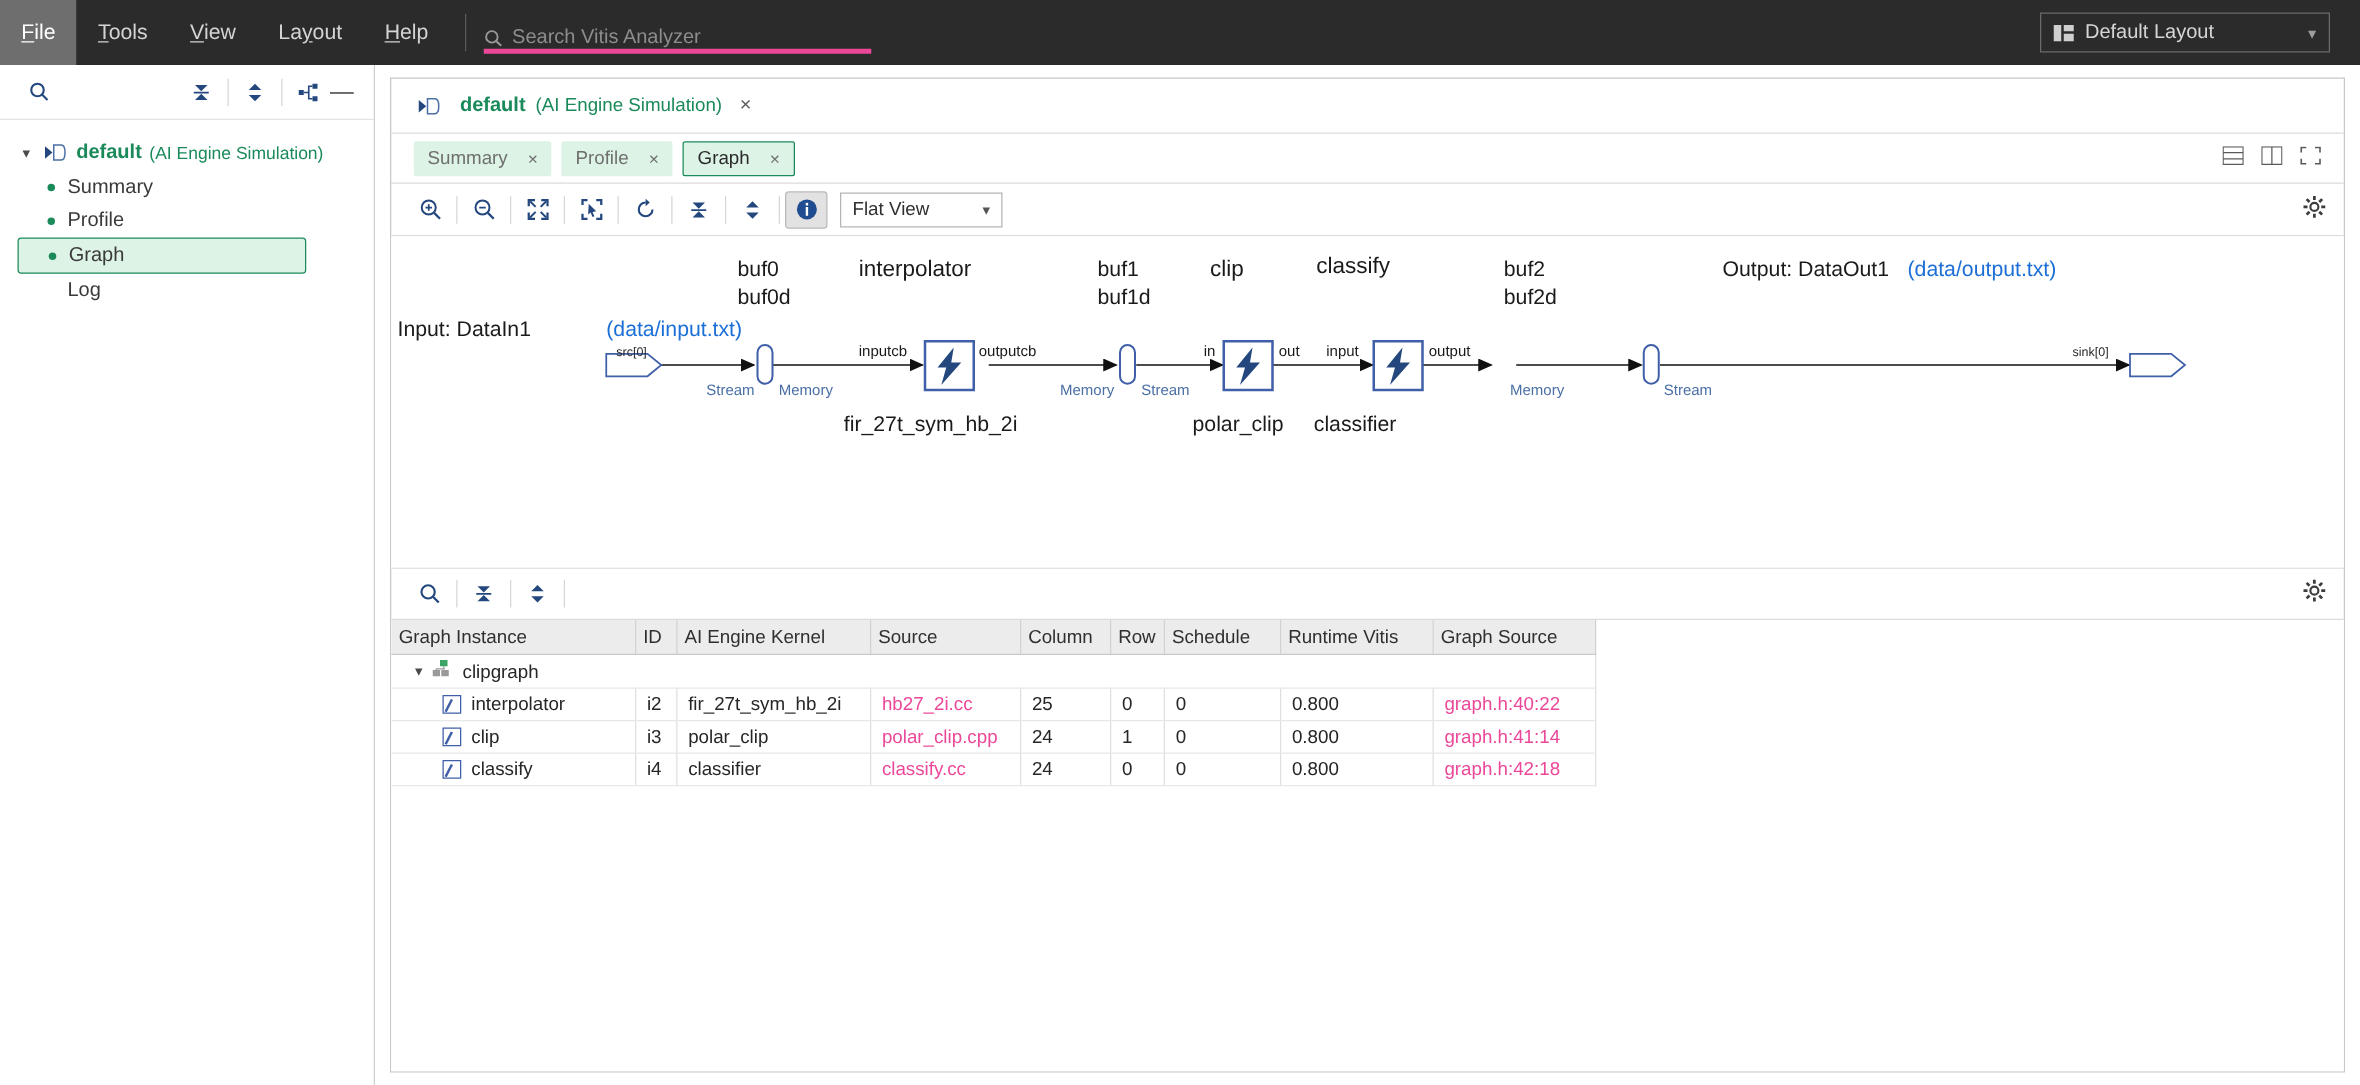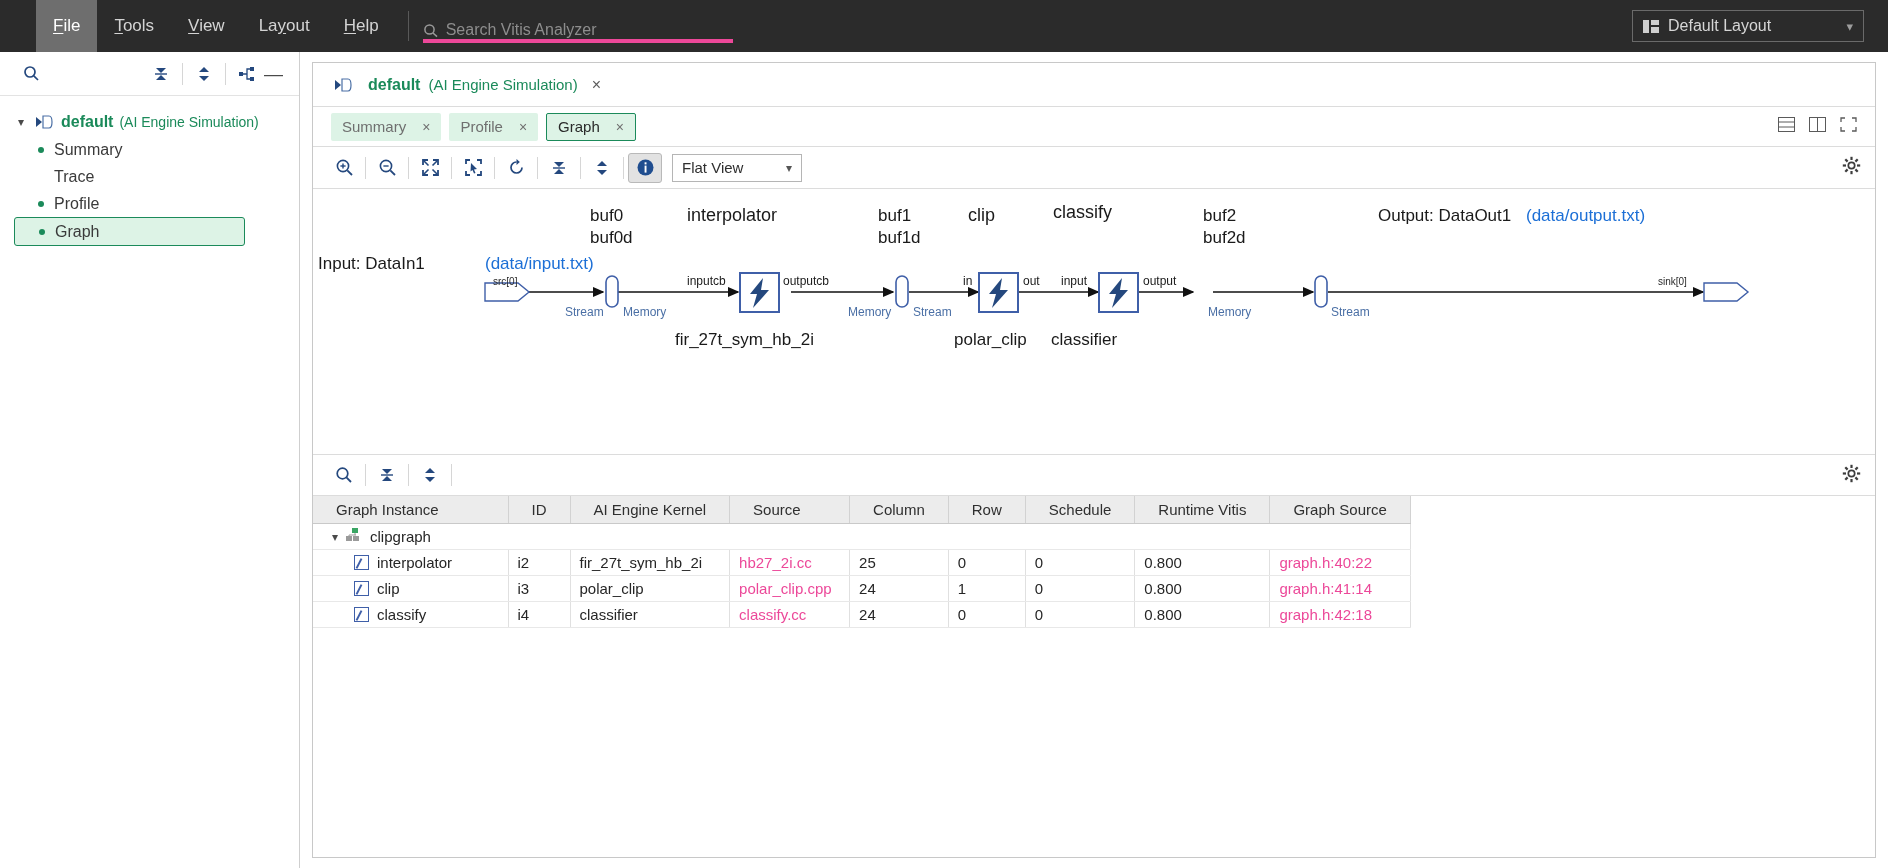--- a/index.html
+++ b/index.html
@@ -9,21 +9,21 @@
     background: #ffffff;
     overflow: hidden;
   }
   body { display: flex; flex-direction: column; }
 
   
   .topbar {
     height: 52px; background: #2b2b2b; display: flex; align-items: center;
     flex: 0 0 52px; position: relative;
   }
-  .menu-items { display: flex; align-items: center; height: 100%; padding-left: 36px; }
+  .menu-items { display: flex; align-items: center; height: 100%; }
   .menu-item {
     color: #d4d4d4; font-size: 17px; padding: 0 17px; height: 100%;
     display: flex; align-items: center; cursor: default;
   }
   .menu-item.active { background: #6e6e6e; color: #ffffff; }
   .menu-item u { text-decoration: underline; text-underline-offset: 2px; }
   .menu-sep {
     width: 1px; height: 30px; background: #595959; margin: 0 6px 0 12px;
   }
   .search-wrap {
@@ -146,21 +146,21 @@
     height: 42px; display: flex; align-items: center; padding: 0 14px;
     border-top: 1px solid #dcdcdc; border-bottom: 1px solid #dcdcdc;
     flex: 0 0 42px;
   }
 
   
   .table-area { flex: 1 1 auto; min-height: 0; overflow: hidden; background:#fff; }
   table.kt { border-collapse: collapse; font-size: 15px; table-layout: fixed; }
   table.kt th {
     background: #ececec; color: #2f2f2f; font-weight: normal; text-align: left;
-    padding: 5px 23px; border-right: 1px solid #d2d2d2; border-bottom: 1px solid #c9c9c9;
+    padding: 5px 6px; border-right: 1px solid #d2d2d2; border-bottom: 1px solid #c9c9c9;
     height: 19px; white-space: nowrap;
   }
   table.kt td {
     padding: 4px 9px; border-right: 1px solid #e0e0e0; border-bottom: 1px solid #e8e8e8;
     color: #262626; height: 26px; white-space: nowrap; overflow: hidden;
   }
   table.kt td.link { color: #ec4899; }
   .grouprow td { border-right: none; border-bottom: none; }
   .grp { display: flex; align-items: center; gap: 8px; padding-left: 10px; }
   .kicon {
@@ -271,29 +271,29 @@
         </span>
         <span class="tree-root-label">default</span>
         <span class="tree-root-sub">(AI Engine Simulation)</span>
       </div>
 
       <div class="tree-child">
         <span class="bullet"></span>
         <span>Summary</span>
       </div>
       <div class="tree-child">
-        <span>Trace</span>
-      </div>
-      <div class="tree-child">
         <span class="bullet"></span>
         <span>Profile</span>
       </div>
       <div class="tree-child selected">
         <span class="bullet"></span>
         <span>Graph</span>
+      </div>
+      <div class="tree-child">
+        <span>Log</span>
       </div>
     </div>
   </div>
 
   <div class="content">
     <div class="panel">
 
       <div class="panel-title">
         <span class="node-icon">
           <svg width="20" height="16" viewBox="0 0 20 16">

